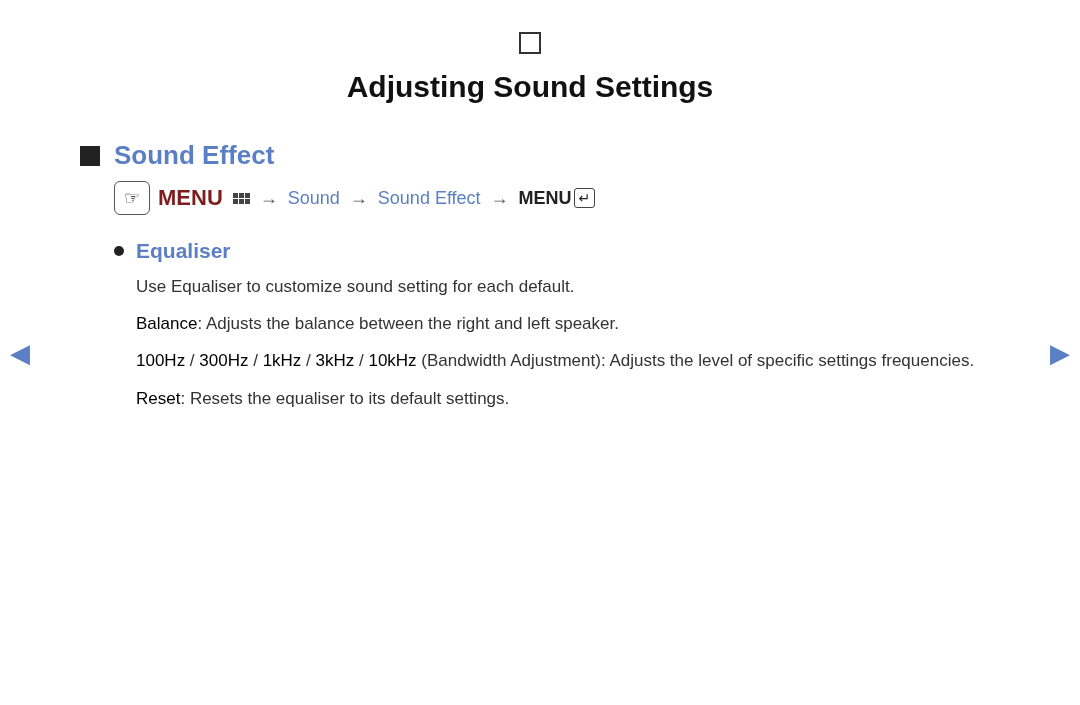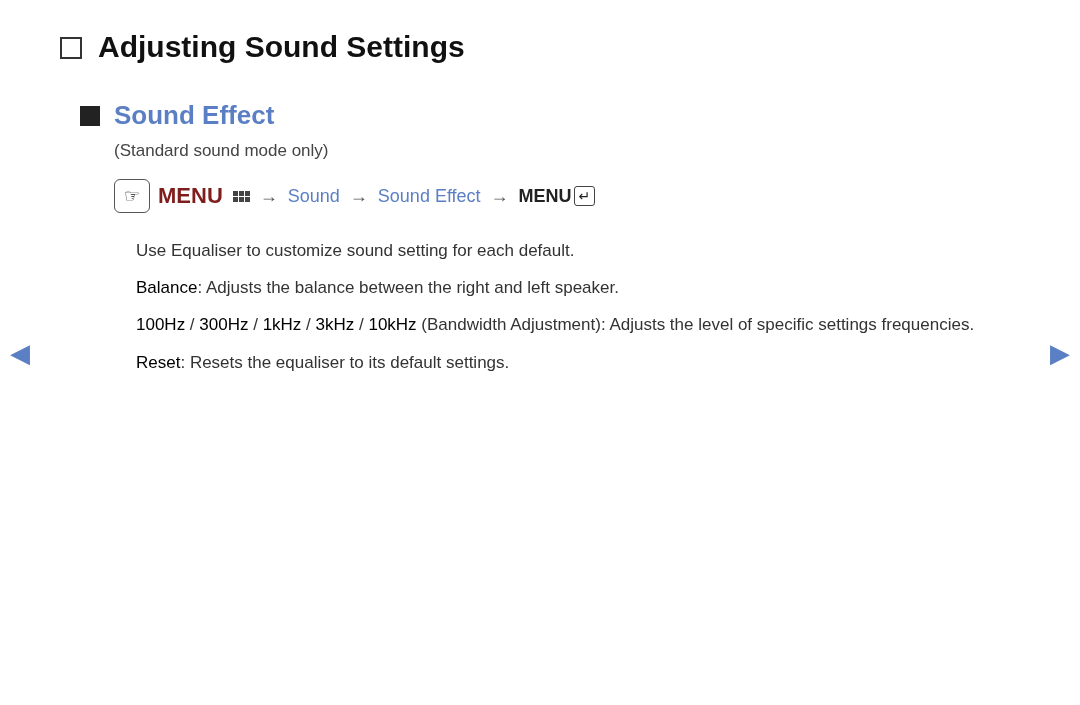--- a/index.html
+++ b/index.html
@@ -21,20 +21,21 @@
     .page-container {
       padding: 30px 80px 30px 60px;
       position: relative;
     }
 
     .page-title-row {
       display: flex;
       align-items: center;
       gap: 16px;
       margin-bottom: 36px;
+      flex-direction: column;
     }
 
     .page-title-checkbox {
       width: 22px;
       height: 22px;
       border: 2px solid #333;
       display: inline-flex;
       align-items: center;
       justify-content: center;
       flex-shrink: 0;
@@ -245,21 +246,20 @@
     <h1 class="page-title">Adjusting Sound Settings</h1>
   </div>
 
   <div class="section">
 
     <div class="section-header-row">
       <div class="section-filled-square"></div>
       <span class="section-title">Sound Effect</span>
     </div>
 
-    <div class="section-subtitle">(Standard sound mode only)</div>
 
     <div class="menu-path-row">
 
       <div class="menu-icon-box">
         <div class="menu-icon-inner">
           <span class="menu-icon-finger">☞</span>
         </div>
       </div>
 
       <span class="menu-path-bold">MENU</span>
@@ -279,20 +279,24 @@
       <span class="menu-path-link">Sound Effect</span>
       <span class="menu-path-arrow">→</span>
       <span class="menu-enter-bold">
         <span>MENU</span>
           <span class="enter-box">↵</span>
       </span>
     </div>
 
     <div class="subsection">
 
+      <div class="bullet-row">
+        <div class="bullet-dot"></div>
+        <span class="subsection-title">Equaliser</span>
+      </div>
 
       <div class="subsection-body">
 
         <p class="body-text">Use Equaliser to customize sound setting for each default.</p>
 
         <p class="body-line">
           <span class="inline-link">Balance</span><span>:</span><span> Adjusts the balance between the right and left speaker.</span>
         </p>
 
         <p class="body-line">

